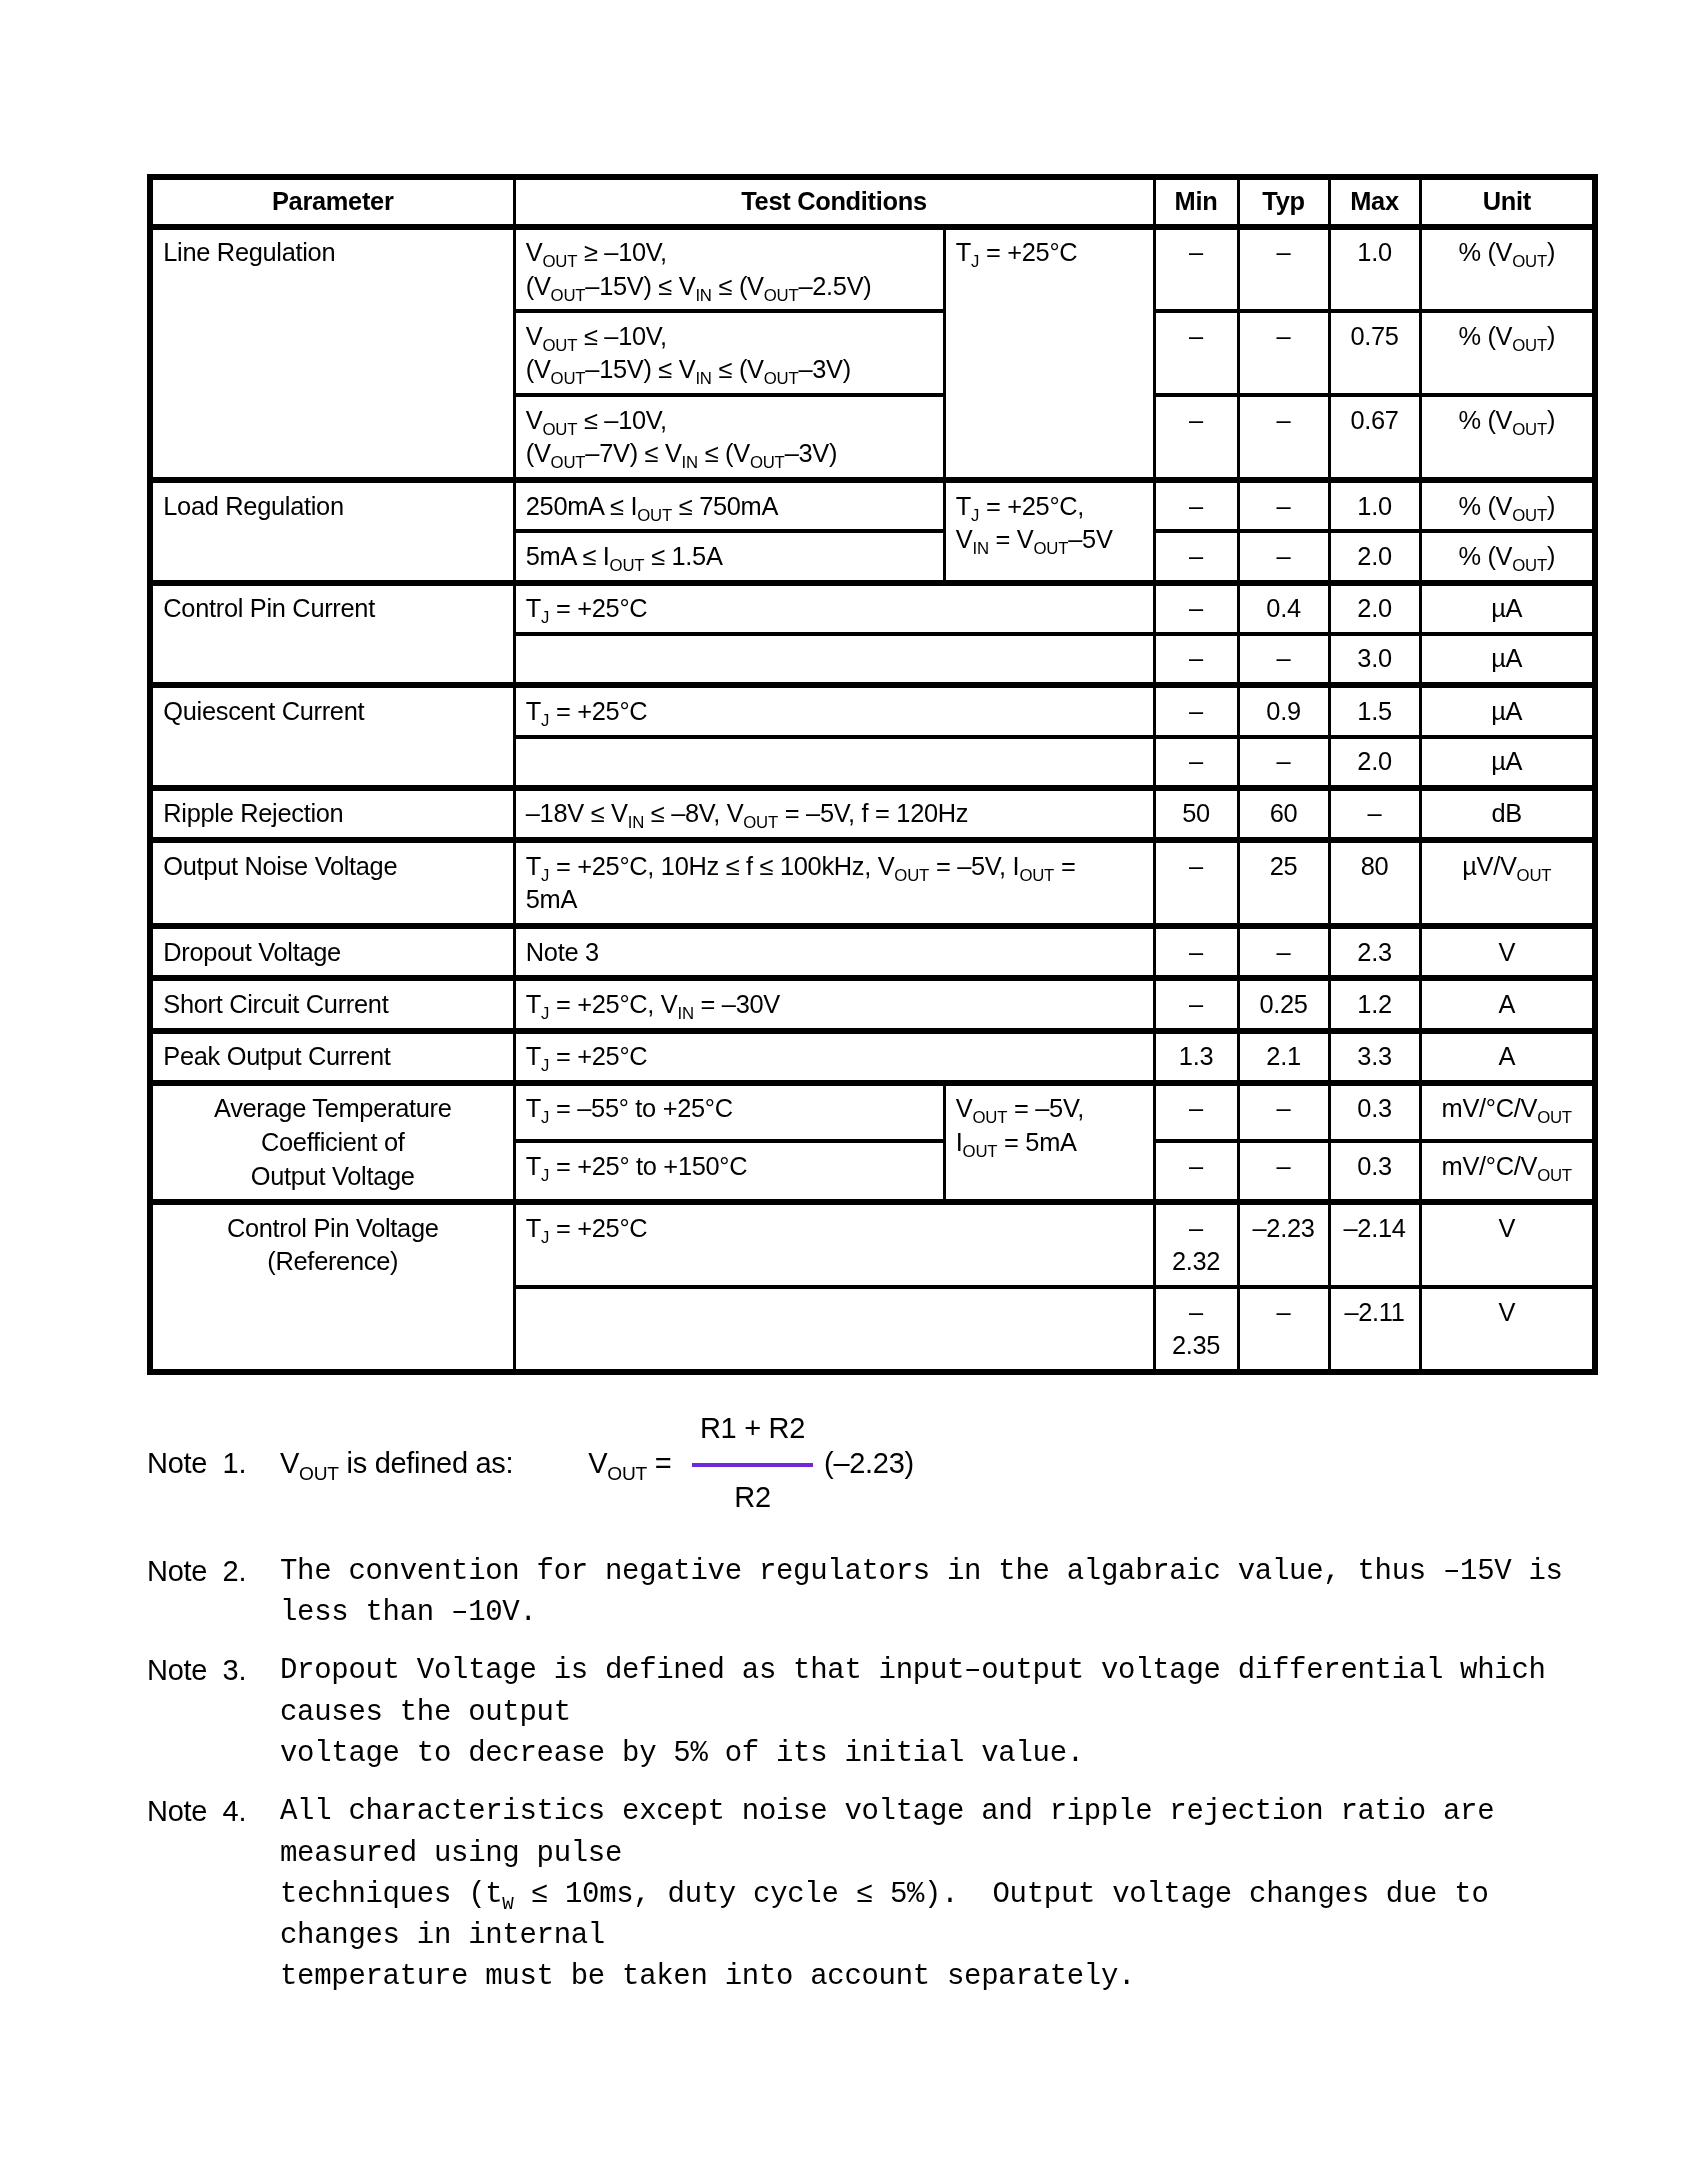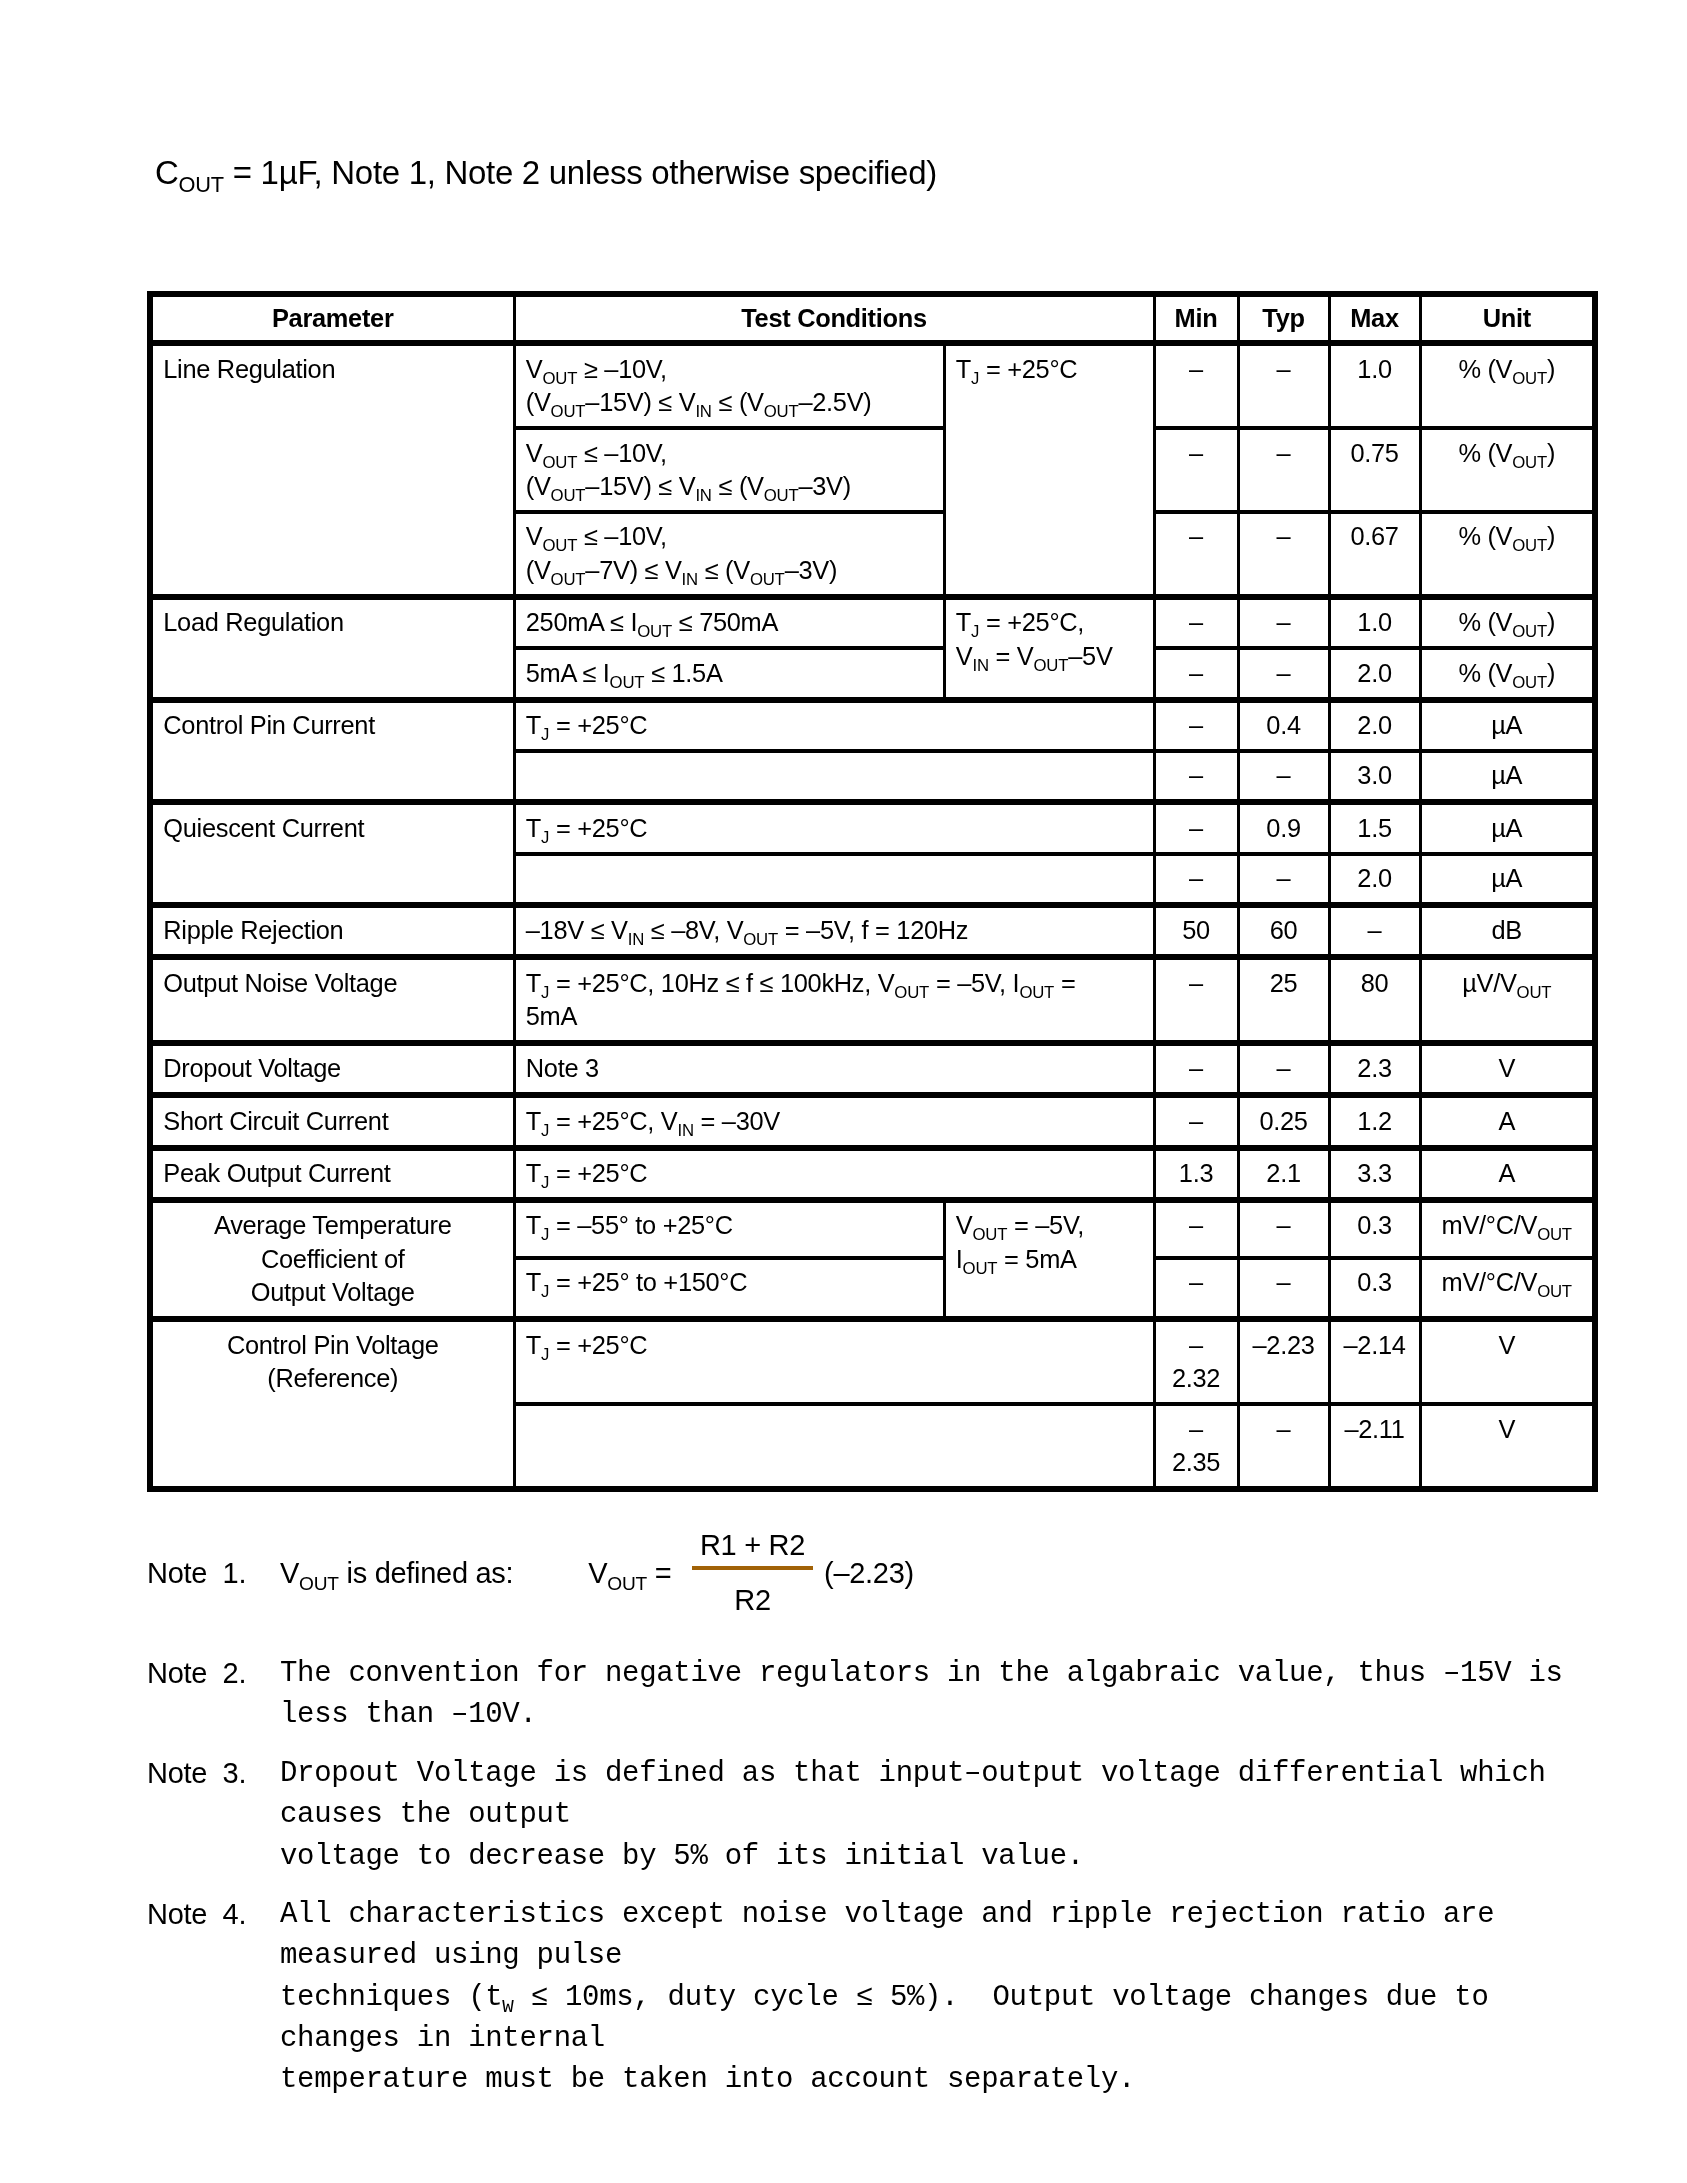--- a/index.html
+++ b/index.html
@@ -94,33 +94,32 @@
   }
   .eq-lhs { margin-left: 75px; white-space: pre; }
   .fraction {
     display: inline-flex;
     flex-direction: column;
     align-items: center;
     text-align: center;
     margin: 0 11px 0 12.7px;
   }
   .fraction .num {
-    padding: 0 8px 0 8px;
-    border-bottom: 4px solid #a16207;
+    padding: 0 8px 14px 8px;
+    border-bottom: 4px solid #6d28d9;
   }
   .fraction .den { padding-top: 10px; }
 </style>
 </head>
 <body>
 
 <div class="page">
 
   <div class="title-row">
     <div class="title-cond">
-      <div class="l2">C<sub>OUT</sub> = 1µF, Note 1, Note 2 unless otherwise specified)</div>
     </div>
   </div>
 
   <table class="spec">
     <colgroup>
       <col style="width:364px">
       <col style="width:430px">
       <col style="width:210px">
       <col style="width:84px">
       <col style="width:91px">

